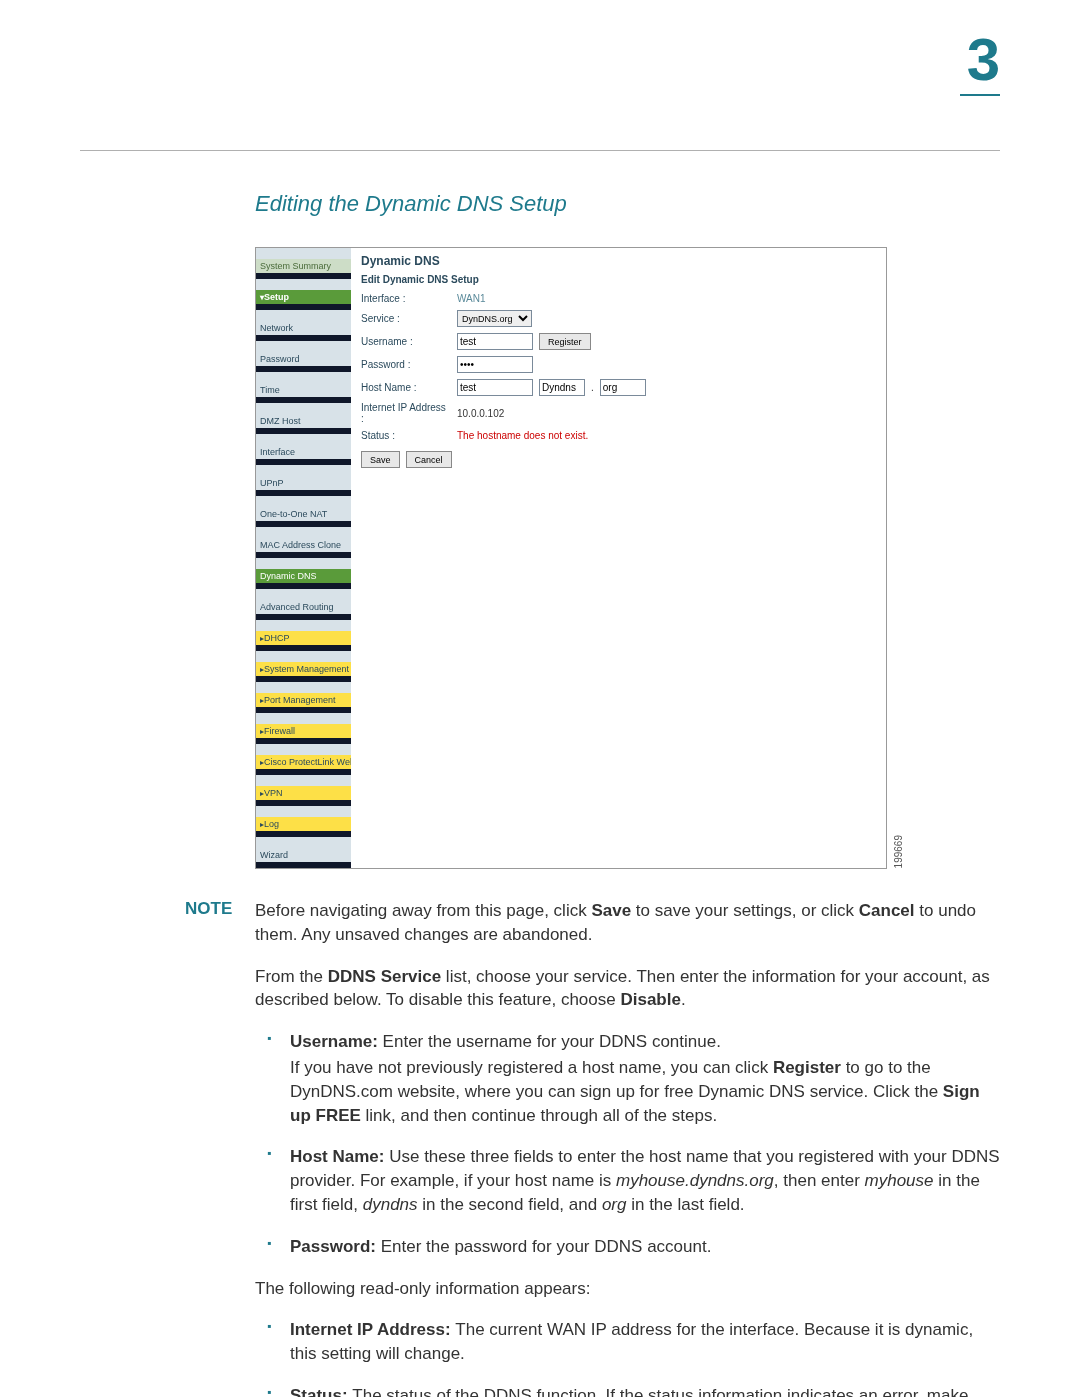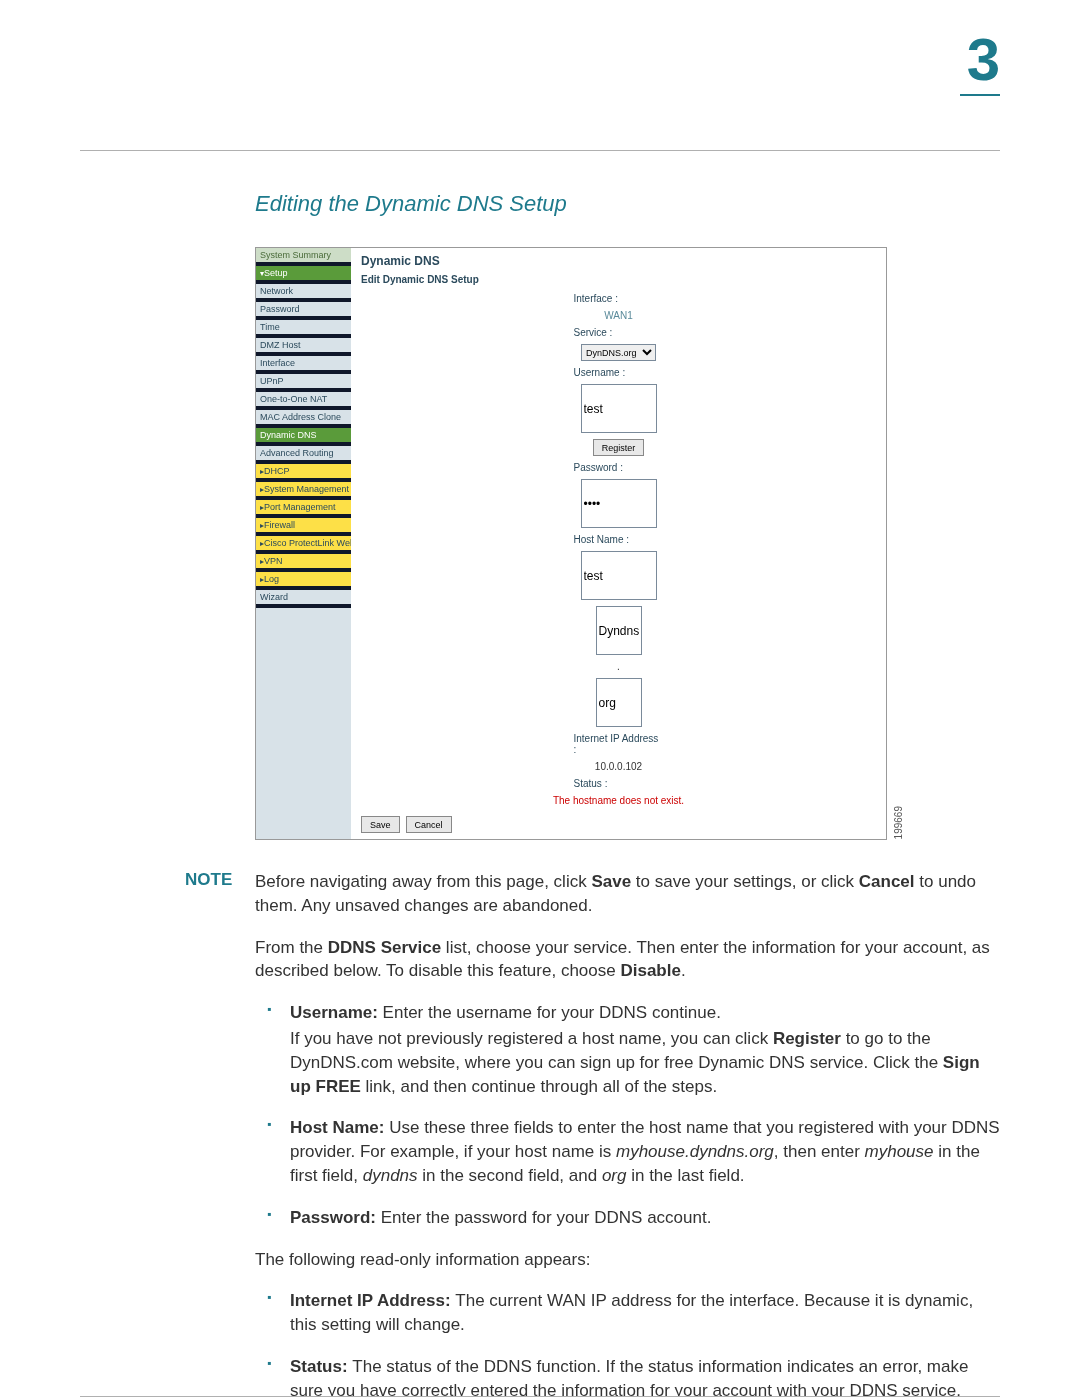--- a/index.html
+++ b/index.html
@@ -67,33 +67,33 @@
     writing-mode: vertical-rl;
     transform: rotate(180deg);
     color: #555;
   }
   .sidebar {
     width: 95px;
     background: #d8e2e8;
     font-size: 9px;
     color: #2b4a5c;
   }
-  .sidebar div { padding: 2px 4px; border-bottom: 4px solid #0f172a; white-space: nowrap; overflow: hidden; }
+  .sidebar div { padding: 2px 4px; border-bottom: 6px solid #0f172a; white-space: nowrap; overflow: hidden; margin-top: 11px; }
   .sb-summary { background: #cdddc7; color: #4a6b3a; }
-  .sb-setup   { background: #5a9b3a; color: #fff; font-weight: normal; }
+  .sb-setup   { background: #5a9b3a; color: #fff; font-weight: bold; }
   .sb-active  { background: #5a9b3a; color: #fff; }
   .sb-group   { background: #fde047; }
   .sb-group::before { content: "\25B8 "; font-size: 8px; }
   .sb-setup::before  { content: "\25BE "; font-size: 8px; }
   .panel { flex: 1; background: #fff; padding: 6px 10px; }
   .panel-title { font-weight: bold; font-size: 12px; margin-bottom: 6px; color: #2b4a5c; }
   .panel-sub   { font-weight: bold; font-size: 10px; margin-bottom: 8px; color: #2b4a5c; }
-  .frm { display: flex; align-items: center; margin-bottom: 6px; gap: 6px; flex-direction: column; }
+  .frm { display: flex; align-items: center; margin-bottom: 6px; gap: 6px; }
   .frm-label { width: 90px; color: #2b4a5c; }
-  .frm input[type=text], .frm input[type=password] { height: 15px; font-size: 12px; border: 1px solid #7a8a9a; padding: 16px 2px; }
+  .frm input[type=text], .frm input[type=password] { height: 15px; font-size: 10px; border: 1px solid #7a8a9a; padding: 0 2px; }
   .w70 { width: 70px; }
   .w40 { width: 40px; }
   .frm select { font-size: 9px; border: 1px solid #7a8a9a; height: 17px; width: 75px; }
   .btn { font-size: 9px; padding: 0 8px; height: 17px; border: 1px solid #888; background: #e8e8e8; }
   .red-text { color: #c00; }
   .teal-text { color: #5a8a9a; }
   .btnrow { margin-top: 10px; display: flex; gap: 6px; }
 
   p.body { font-size: 17px; line-height: 1.4; margin: 0 0 18px 0; }
   .note-row { display: flex; margin-left: -70px; margin-bottom: 18px; }

